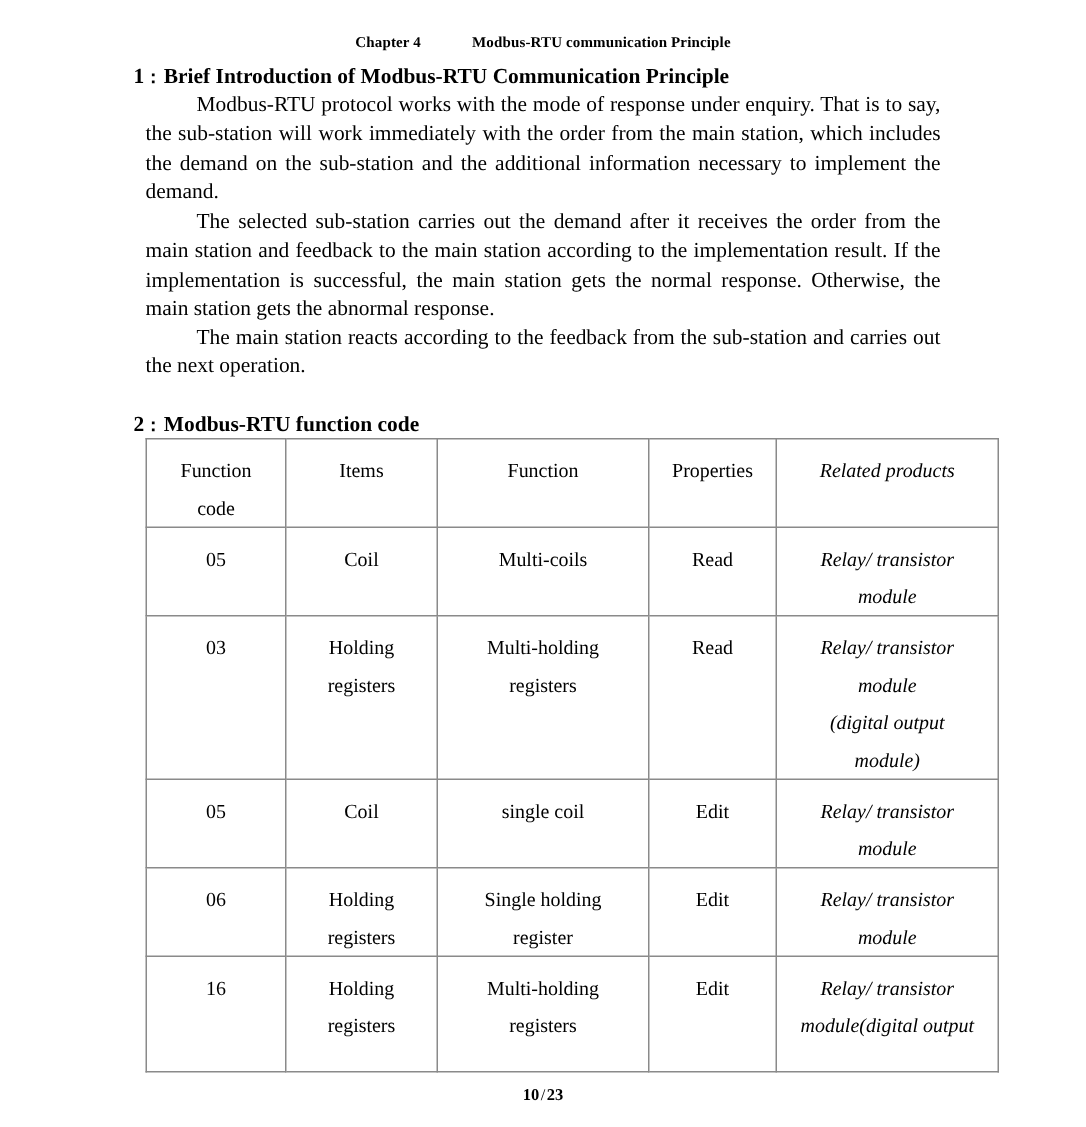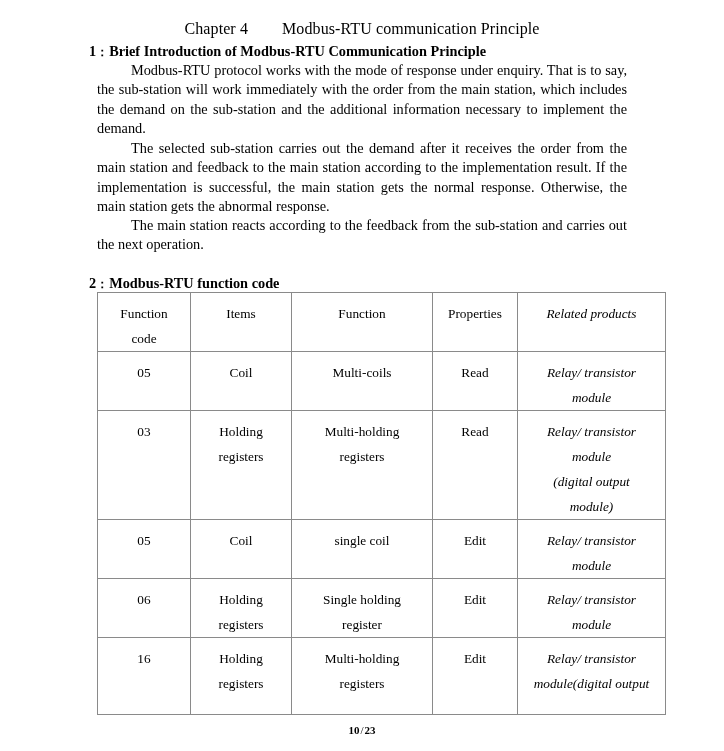--- a/index.html
+++ b/index.html
@@ -22,22 +22,22 @@
     height: 751px;
   }
 
   
   .chapter-title {
     position: absolute;
     left: 97px;
     top: 19px;
     width: 530px;
     text-align: center;
-    font-size: 16px;
-    font-weight: normal;
+    font-size: 10px;
+    font-weight: bold;
     letter-spacing: 0.1px;
     line-height: 19px;
     white-space: pre;
   }
   .chapter-title .tabgap {
     display: inline-block;
     width: 34px;
   }
 
   

